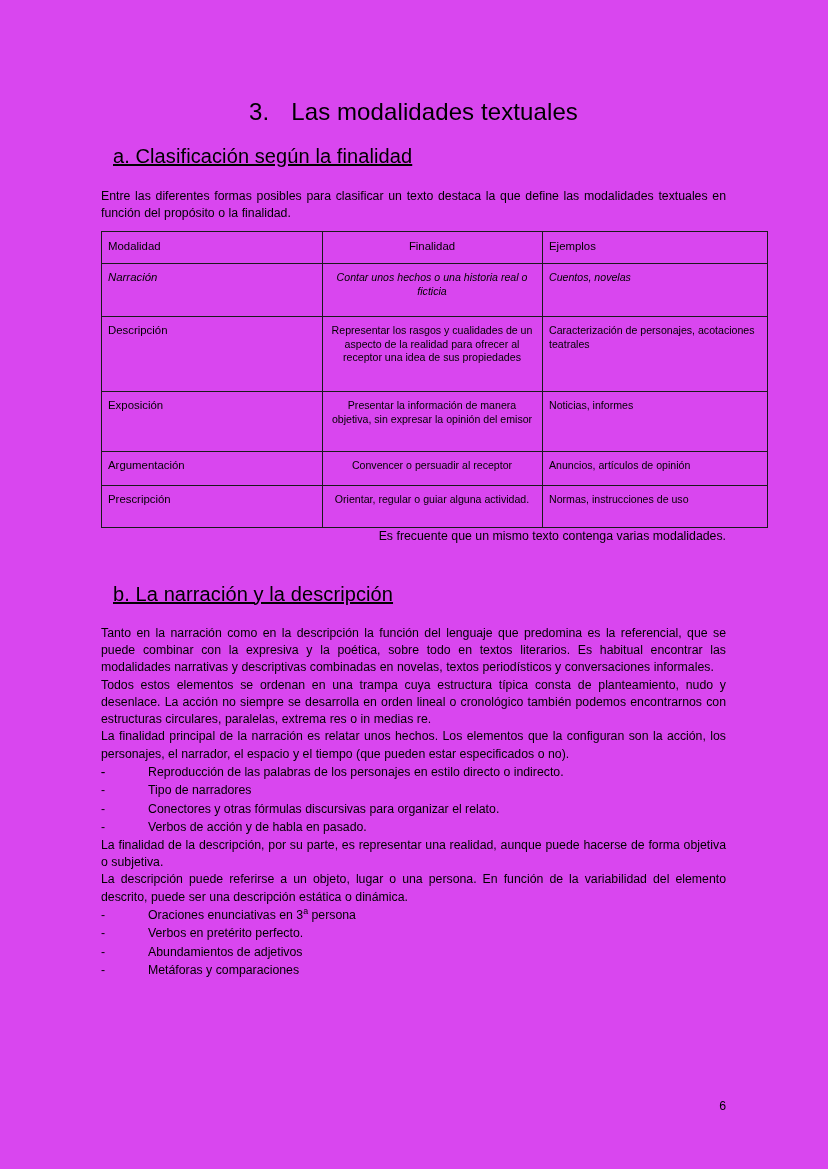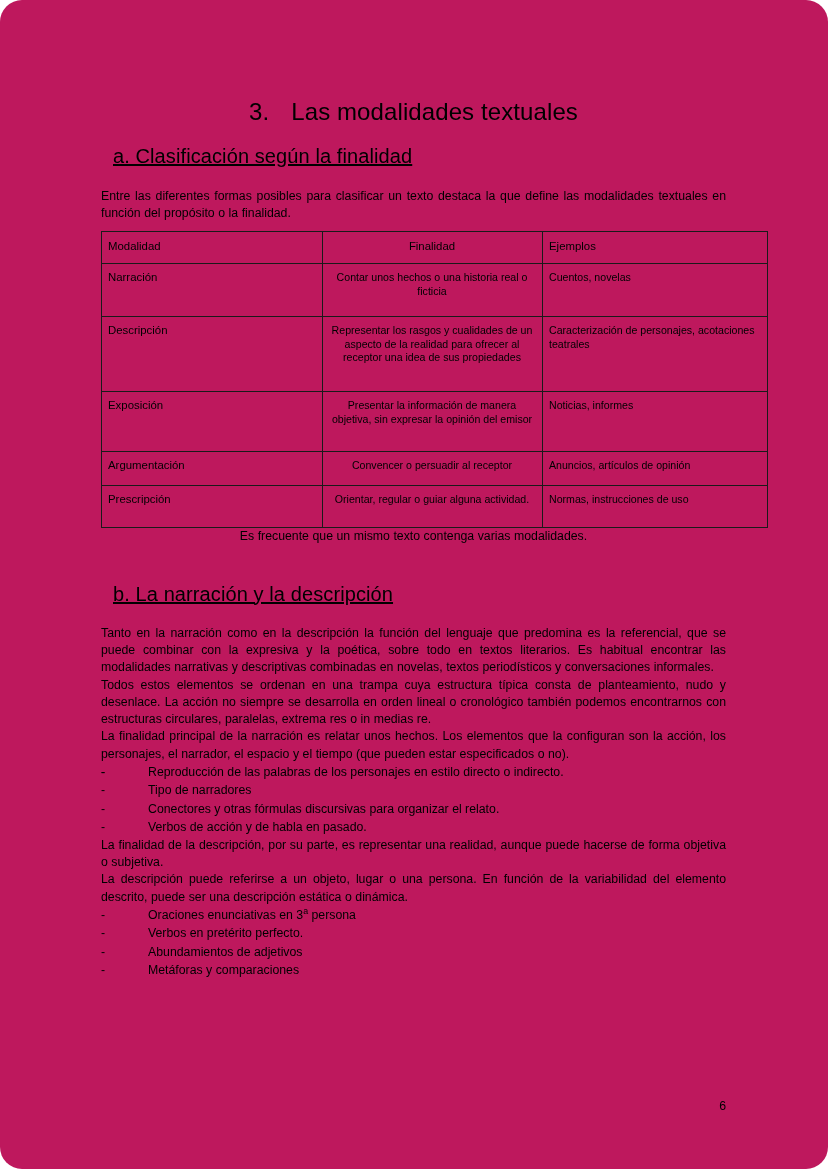--- a/index.html
+++ b/index.html
@@ -9,24 +9,23 @@
     background: #ffffff;
   }
   body {
     font-family: "Liberation Sans", sans-serif;
     color: #000000;
   }
   .page {
     position: relative;
     width: 828px;
     height: 1169px;
-    background: #be185d;
+    background: #d946ef;
     box-sizing: border-box;
     overflow: hidden;
-    border-radius: 22px;
   }
   .content {
     position: absolute;
     left: 101px;
     top: 0;
     width: 625px;
   }
 
   
   h1.doc-title {
@@ -57,21 +56,21 @@
 
   
   p.body {
     font-size: 12.3px;
     line-height: 17.3px;
     text-align: justify;
     margin: 0;
     padding: 0;
     word-spacing: 0.1px;
   }
-  p.body.nojust { text-align: center; }
+  p.body.nojust { text-align: right; }
 
   
   table.modal-table {
     border-collapse: collapse;
     width: 625px;
     table-layout: fixed;
     margin-top: 9px;
     margin-bottom: 0;
   }
   table.modal-table td {
@@ -85,21 +84,21 @@
   table.modal-table td.c2 { width: 206px; text-align: center; }
   table.modal-table td.c3 { width: 211px; }
   table.modal-table tr.head td {
     font-size: 11.4px;
     padding-top: 8px;
     padding-bottom: 10px;
   }
   table.modal-table tr.head td.c1,
   table.modal-table tr.head td.c2,
   table.modal-table tr.head td.c3 { font-size: 11.4px; }
-  table.modal-table tr.r-narracion td { height: 38px; }
+  table.modal-table tr.r-narracion td { height: 38px; font-style: italic; }
   table.modal-table tr.r-descripcion td { height: 60px; }
   table.modal-table tr.r-exposicion td { height: 45px; }
   table.modal-table tr.r-argumentacion td { height: 19px; }
   table.modal-table tr.r-prescripcion td { height: 27px; }
 
   .after-table { margin-top: 5px; }
 
   
   ul.dash-list {
     list-style: none;

